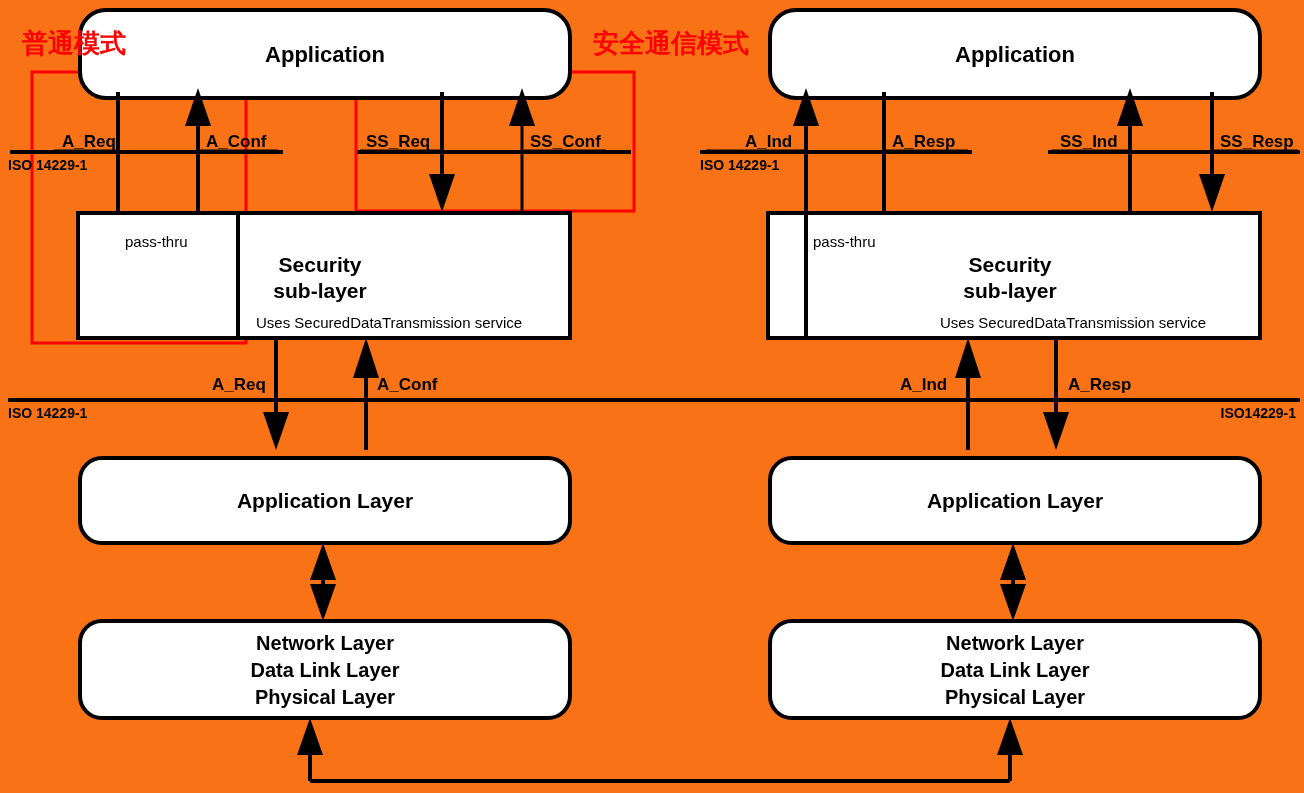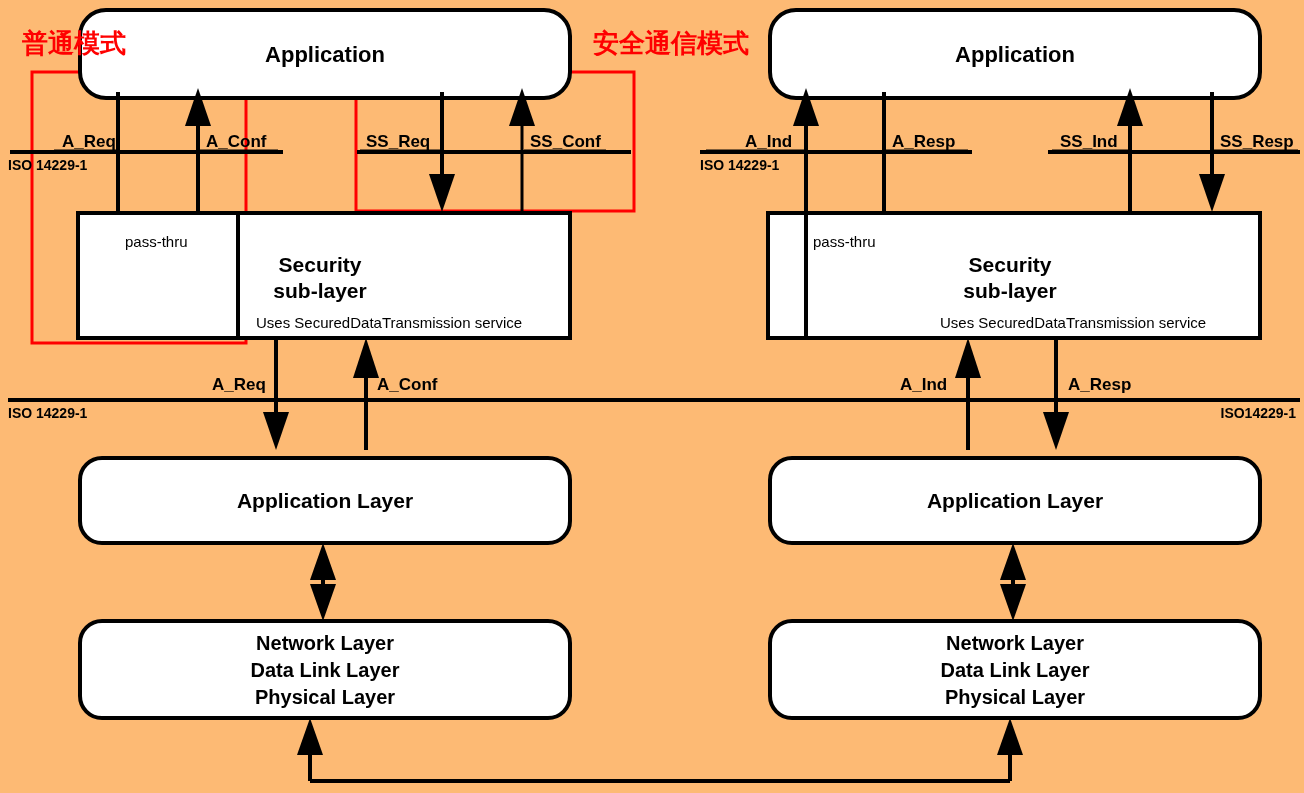--- a/index.html
+++ b/index.html
@@ -7,21 +7,21 @@
     padding: 0;
     background: #ffffff;
   }
   body {
     font-family: "Liberation Sans", sans-serif;
   }
   #stage {
     position: relative;
     width: 1304px;
     height: 793px;
-    background: #fdba74;
+    background: #f97316;
     overflow: hidden;
   }
   #stage svg {
     position: absolute;
     top: 0;
     left: 0;
   }
   .box-label {
     font-weight: bold;
     fill: #000000;

